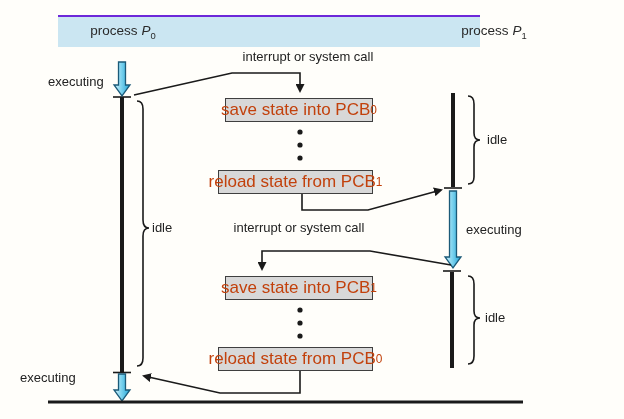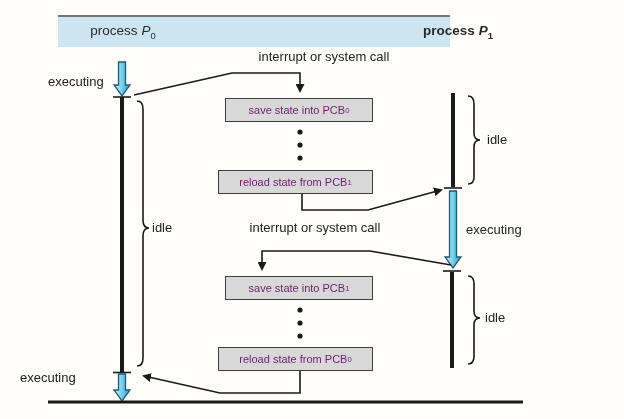--- a/index.html
+++ b/index.html
@@ -3,45 +3,45 @@
 <meta charset="utf-8">
 <style>
   html,body { margin:0; padding:0; }
   body {
     width:624px; height:419px; position:relative;
     background:#fffefa;
     font-family:"Liberation Sans", sans-serif;
     overflow:hidden;
   }
   .hdr {
-    position:absolute; left:58px; top:15px; width:392px; height:30px;
+    position:absolute; left:58px; top:15px; width:422px; height:30px;
     background:var(--header-bg,#cbe6f2);
-    border-top:2px solid #737373;
+    border-top:2px solid #6d28d9;
     z-index:2;
   }
   .hlabel {
     position:absolute; top:50%; transform:translate(-50%,-50%);
     font-size:13.5px; color:#2a2a2a; white-space:nowrap;
   }
   .pvar { font-style:italic; }
   sub.sb { font-size:0.7em; }
   .box {
     position:absolute; z-index:2;
     background:var(--box-bg,#d8d8d8);
     border:1.6px solid var(--box-border,#3f3f3f);
     display:flex; align-items:center; justify-content:center;
-    font-size:11px; color:#701a75; white-space:nowrap;
+    font-size:17px; color:#c2410c; white-space:nowrap;
     box-sizing:border-box;
     text-align:center;
   }
   .lbl {
     position:absolute; z-index:2;
     font-size:13px; color:#222222; white-space:nowrap;
   }
-  .center { transform:translateX(-50%);margin-left:16px; }
+  .center { transform:translateX(-50%); }
   svg.lines { position:absolute; left:0; top:0; z-index:1; }
   .stroke { stroke:var(--line,#1a1a1a); fill:none; }
   .thick  { stroke-width:4; }
   .thin   { stroke-width:1.6; }
   .dot    { fill:var(--line,#1a1a1a); }
   .bluearrow { fill:url(#ag); stroke:var(--arrow-border,#1b5a78); stroke-width:1.3; }
   .ah { fill:var(--line,#1a1a1a); }
   .stopA { stop-color:var(--arrow-fill-light,#d6f0fa); }
   .stopB { stop-color:#7fd4ef; }
   .stopC { stop-color:var(--arrow-fill-dark,#1ea3d6); }
@@ -92,21 +92,21 @@
     <circle class="dot" cx="300" cy="310" r="2.6"></circle>
     <circle class="dot" cx="300" cy="323" r="2.6"></circle>
     <circle class="dot" cx="300" cy="336" r="2.6"></circle>
   </g>
 
   <line class="stroke" stroke-width="3" x1="48" y1="402" x2="523" y2="402"></line>
 </svg>
 
 <div class="hdr">
   <span class="hlabel" style="left:65px;"><span>process </span><span class="pvar">P</span><sub class="sb">0</sub></span>
-  <span class="hlabel" style="left:400px;font-weight:bold;"><span>process </span><span class="pvar">P</span><sub class="sb">1</sub></span>
+  <span class="hlabel" style="left:436px;"><span>process </span><span class="pvar">P</span><sub class="sb">1</sub></span>
 </div>
 
 <div class="box" style="left:225px; top:98px;  width:148px; height:24px;">
     <span>save state into PCB</span>
     <sub class="sb">0</sub>
   </div>
 <div class="box" style="left:218px; top:170px; width:155px; height:24px;">
     <span>reload state from PCB</span>
     <sub class="sb">1</sub>
   </div>

